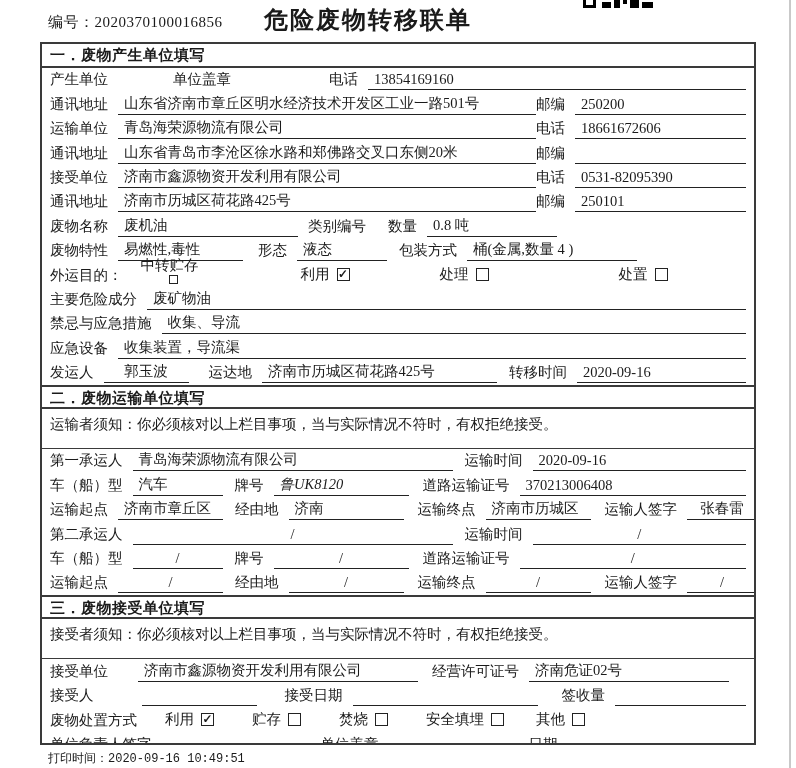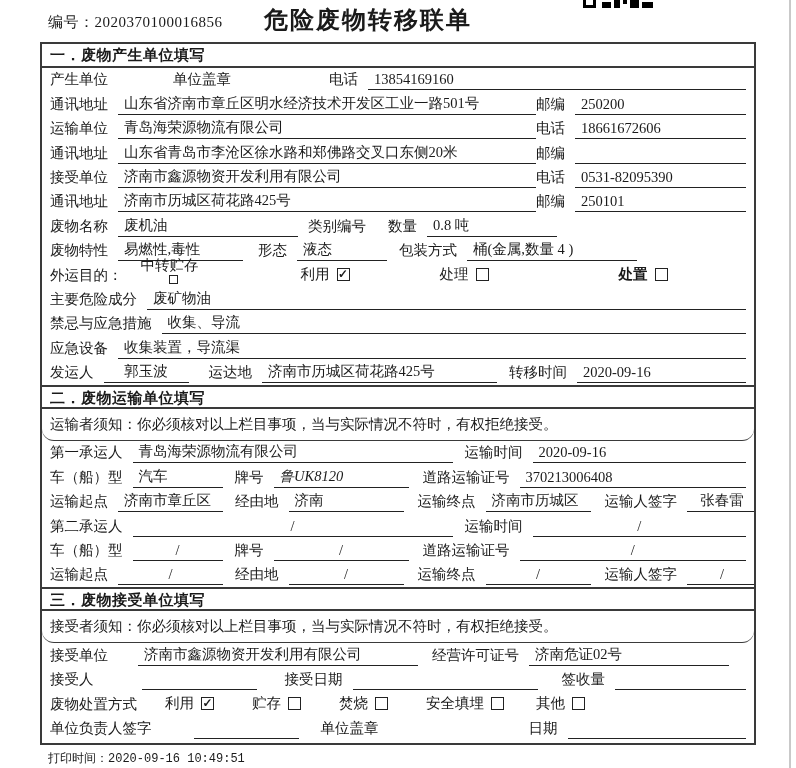--- a/index.html
+++ b/index.html
@@ -33,23 +33,23 @@
   }
   .sec-header{
     height:24px;flex:0 0 auto;box-sizing:border-box;
     border-top:2px solid #3a3a3a;border-bottom:2px solid #3a3a3a;
     font-weight:bold;font-size:15px;line-height:22px;padding-left:8px;
     font-family:"Liberation Sans","DejaVu Sans",sans-serif;
     letter-spacing:.5px;white-space:nowrap;
   }
   .sec-header:first-child{border-top:none;}
   .notice-row{
-    height:32px;flex:0 0 auto;box-sizing:border-box;
+    height:40px;flex:0 0 auto;box-sizing:border-box;
     border-bottom:1.5px solid #3a3a3a;
-    line-height:31px;padding-left:8px;white-space:nowrap;border-radius:12px;
+    line-height:31px;padding-left:8px;white-space:nowrap;
   }
   .line{
     height:24.4px;flex:0 0 auto;box-sizing:border-box;
     display:flex;align-items:flex-end;
     padding:0 8px 2px 8px;white-space:nowrap;
   }
   .lbl{flex:0 0 auto;margin-right:10px;padding-bottom:1px;}
   .val{
     flex:0 0 auto;box-sizing:border-box;
     border-bottom:1.4px solid #222;
@@ -151,21 +151,21 @@
         <span class="box sm"></span>
       </span>
       <span class="cbgroup" style="margin-left: 95px;">
         <span class="lbl">利用</span>
         <span class="box">✓</span>
       </span>
       <span class="cbgroup" style="margin-left: 90px;">
         <span class="lbl">处理</span>
         <span class="box"></span>
       </span>
-      <span class="cbgroup" style="margin-left: 130px; font-weight: bold;">
+      <span class="cbgroup" style="margin-left: 130px;">
         <span class="lbl">处置</span>
         <span class="box"></span>
       </span>
     </div>
     <div class="line">
       <span class="lbl">主要危险成分</span>
       <span class="val" style="flex: 1 1 0%;">废矿物油</span>
     </div>
     <div class="line">
       <span class="lbl">禁忌与应急措施</span>

